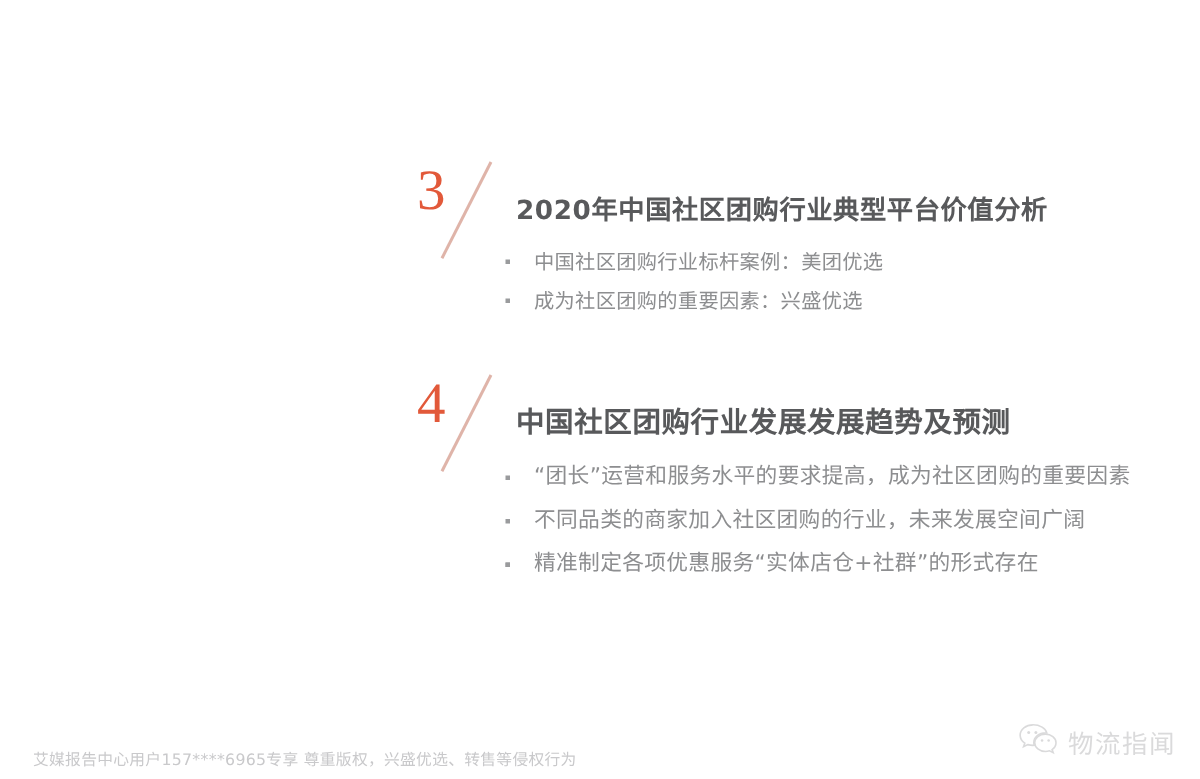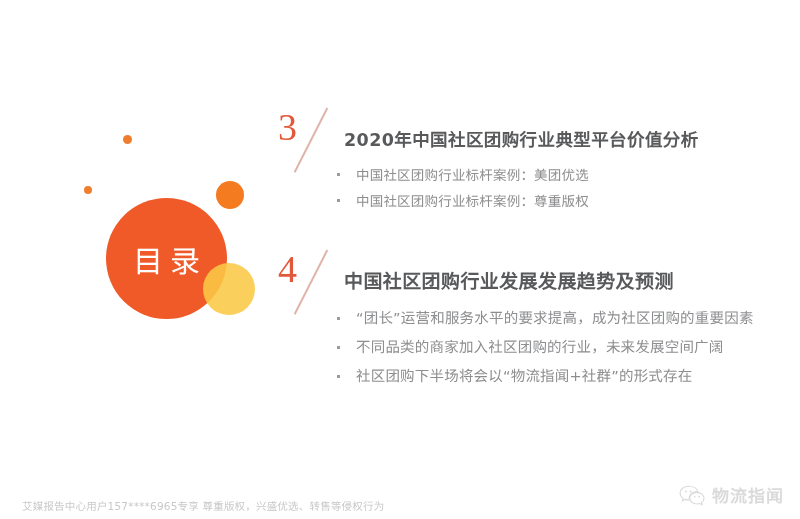--- a/index.html
+++ b/index.html
@@ -183,67 +183,58 @@
     color: #C9C9CB;
     letter-spacing: 0.2px;
     white-space: nowrap;
     font-family: "DejaVu Sans", "Liberation Sans", sans-serif;
   }
   .brand-watermark {
     position: absolute;
     right: 16px;
     bottom: 12px;
     display: flex;
-    align-items: flex-end;
+    align-items: flex-start;
     gap: 7px;
     opacity: 0.42;
-    font-weight: bold;
   }
   .brand-watermark .wm-icon {
     display: block;
     width: 26px;
     height: 22px;
   }
   .brand-watermark .wm-text {
     font-size: 17px;
     color: #A9A9AB;
     letter-spacing: 1px;
     font-family: "DejaVu Sans", "Liberation Sans", sans-serif;
   }
 </style>
 </head>
 <body>
 
 <div class="slide">
 
-  <div class="circle-cluster">
-    <div class="dot-small-a"></div>
-    <div class="dot-small-b"></div>
-    <div class="dot-medium"></div>
-    <div class="circle-main"></div>
-    <div class="circle-yellow"></div>
-    <div class="circle-label">目录</div>
-  </div>
 
   <div class="content">
 
     <div class="section section-3">
       <div class="sec-head">
         <div class="sec-num">3</div>
         <div class="sec-slash"></div>
         <div class="sec-title">2020年中国社区团购行业典型平台价值分析</div>
       </div>
       <ul class="bullets">
         <li class="bullet">
           <span class="bullet-marker"></span>
           <span>中国社区团购行业标杆案例：美团优选</span>
         </li>
         <li class="bullet">
           <span class="bullet-marker"></span>
-          <span>中国社区团购行业标杆案例：尊重版权</span>
+          <span>成为社区团购的重要因素：兴盛优选</span>
         </li>
       </ul>
     </div>
 
     <div class="section section-4">
       <div class="sec-head">
         <div class="sec-num">4</div>
         <div class="sec-slash"></div>
         <div class="sec-title">中国社区团购行业发展发展趋势及预测</div>
       </div>
@@ -254,21 +245,21 @@
         </li>
         <li class="bullet">
           <span class="bullet-marker"></span>
           <span>不同品类的商家加入社区团购的行业，未来发展空间广阔</span>
         </li>
         <li class="bullet">
           <span class="bullet-marker"></span>
         </li>
         <li class="bullet">
           <span class="bullet-marker"></span>
-          <span>社区团购下半场将会以“物流指闻+社群”的形式存在</span>
+          <span>精准制定各项优惠服务“实体店仓+社群”的形式存在</span>
         </li>
       </ul>
     </div>
 
   </div>
 
   <div class="footer-note">艾媒报告中心用户157****6965专享 尊重版权，兴盛优选、转售等侵权行为</div>
 
   <div class="brand-watermark">
     <span class="wm-icon">

